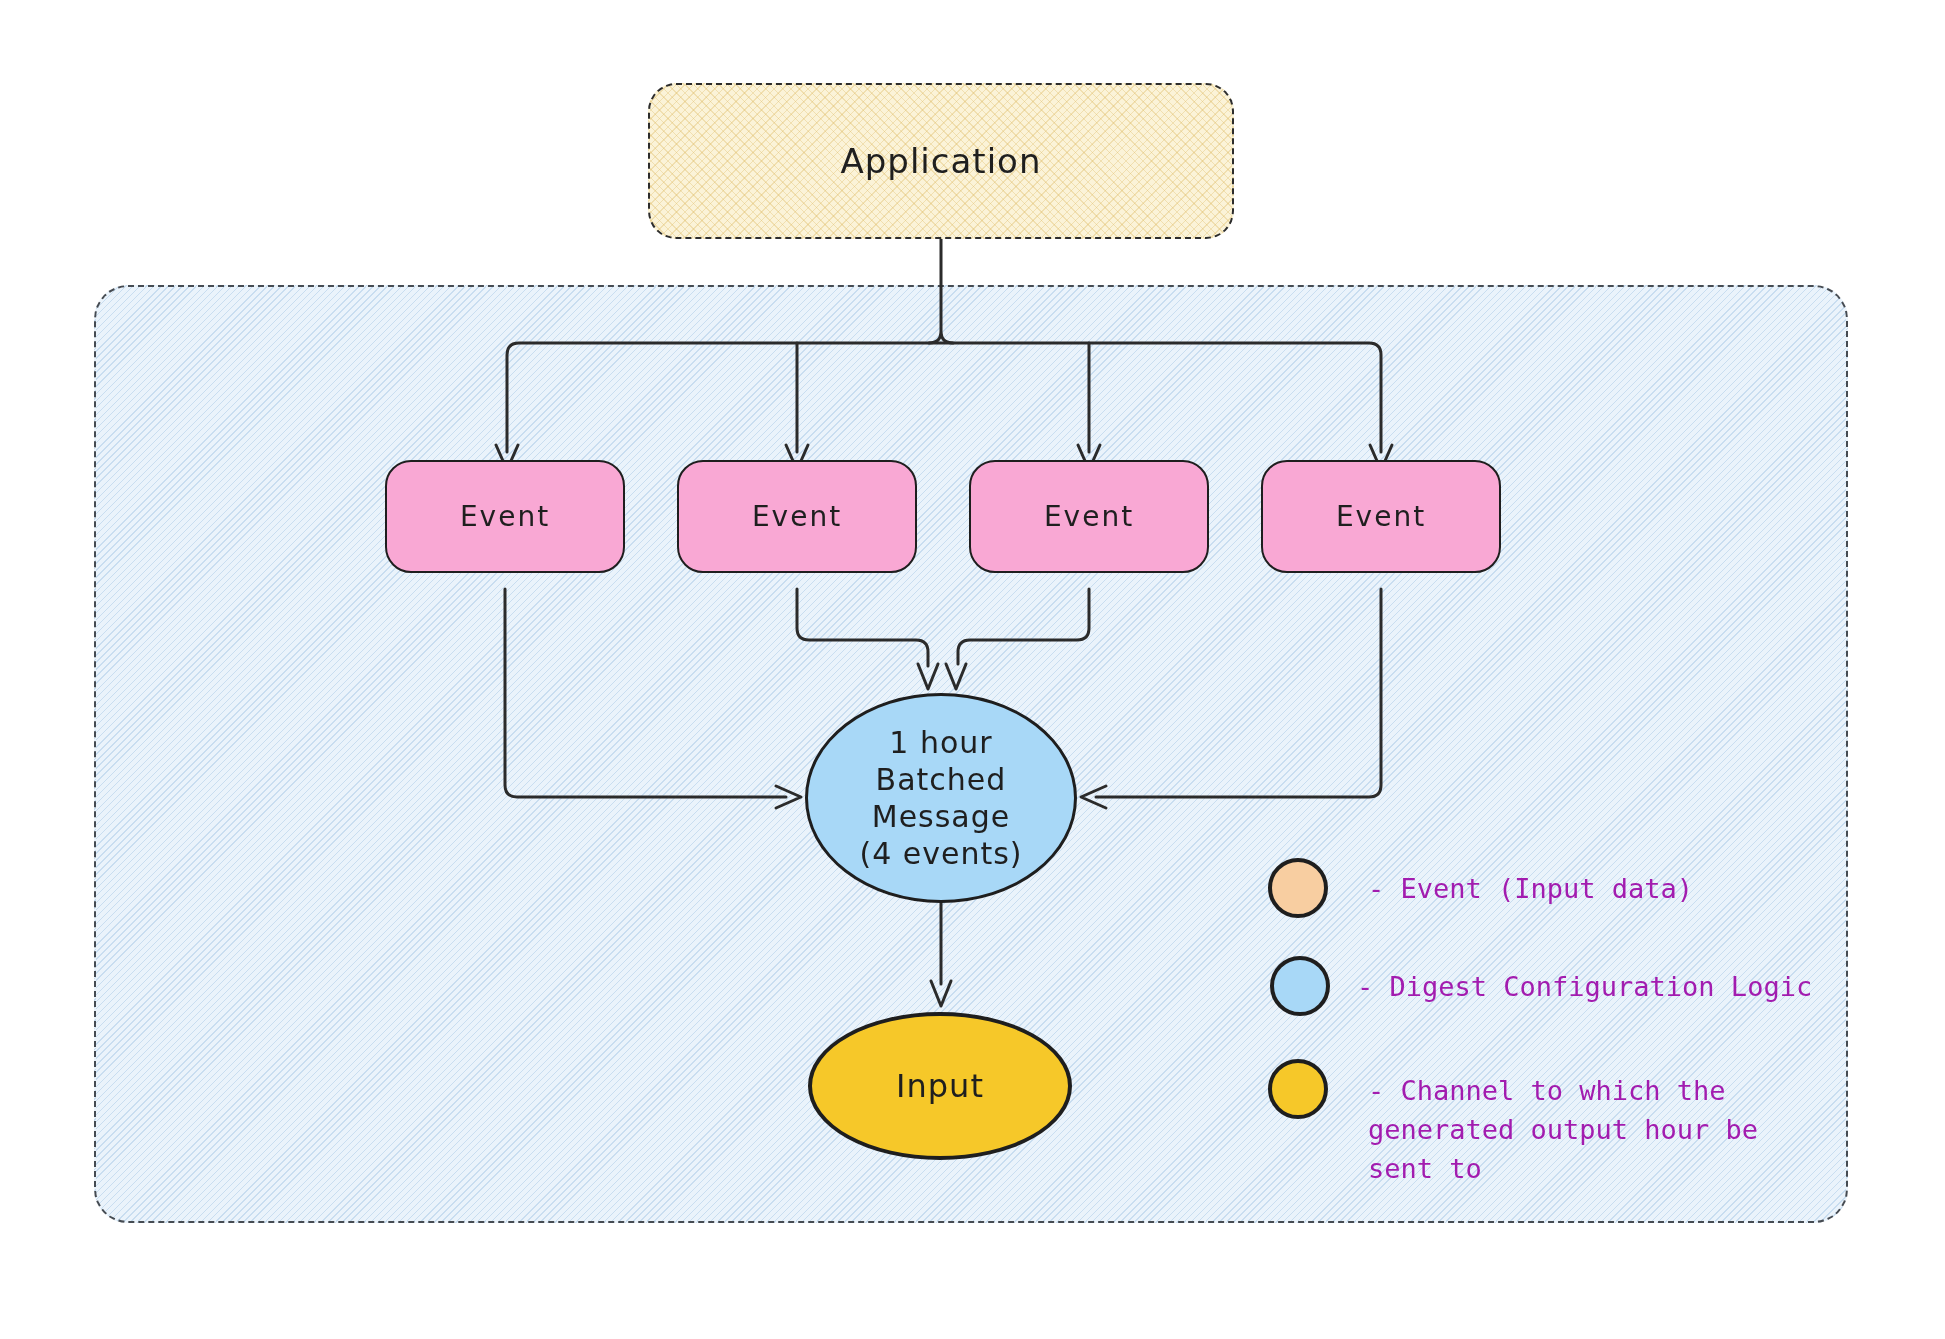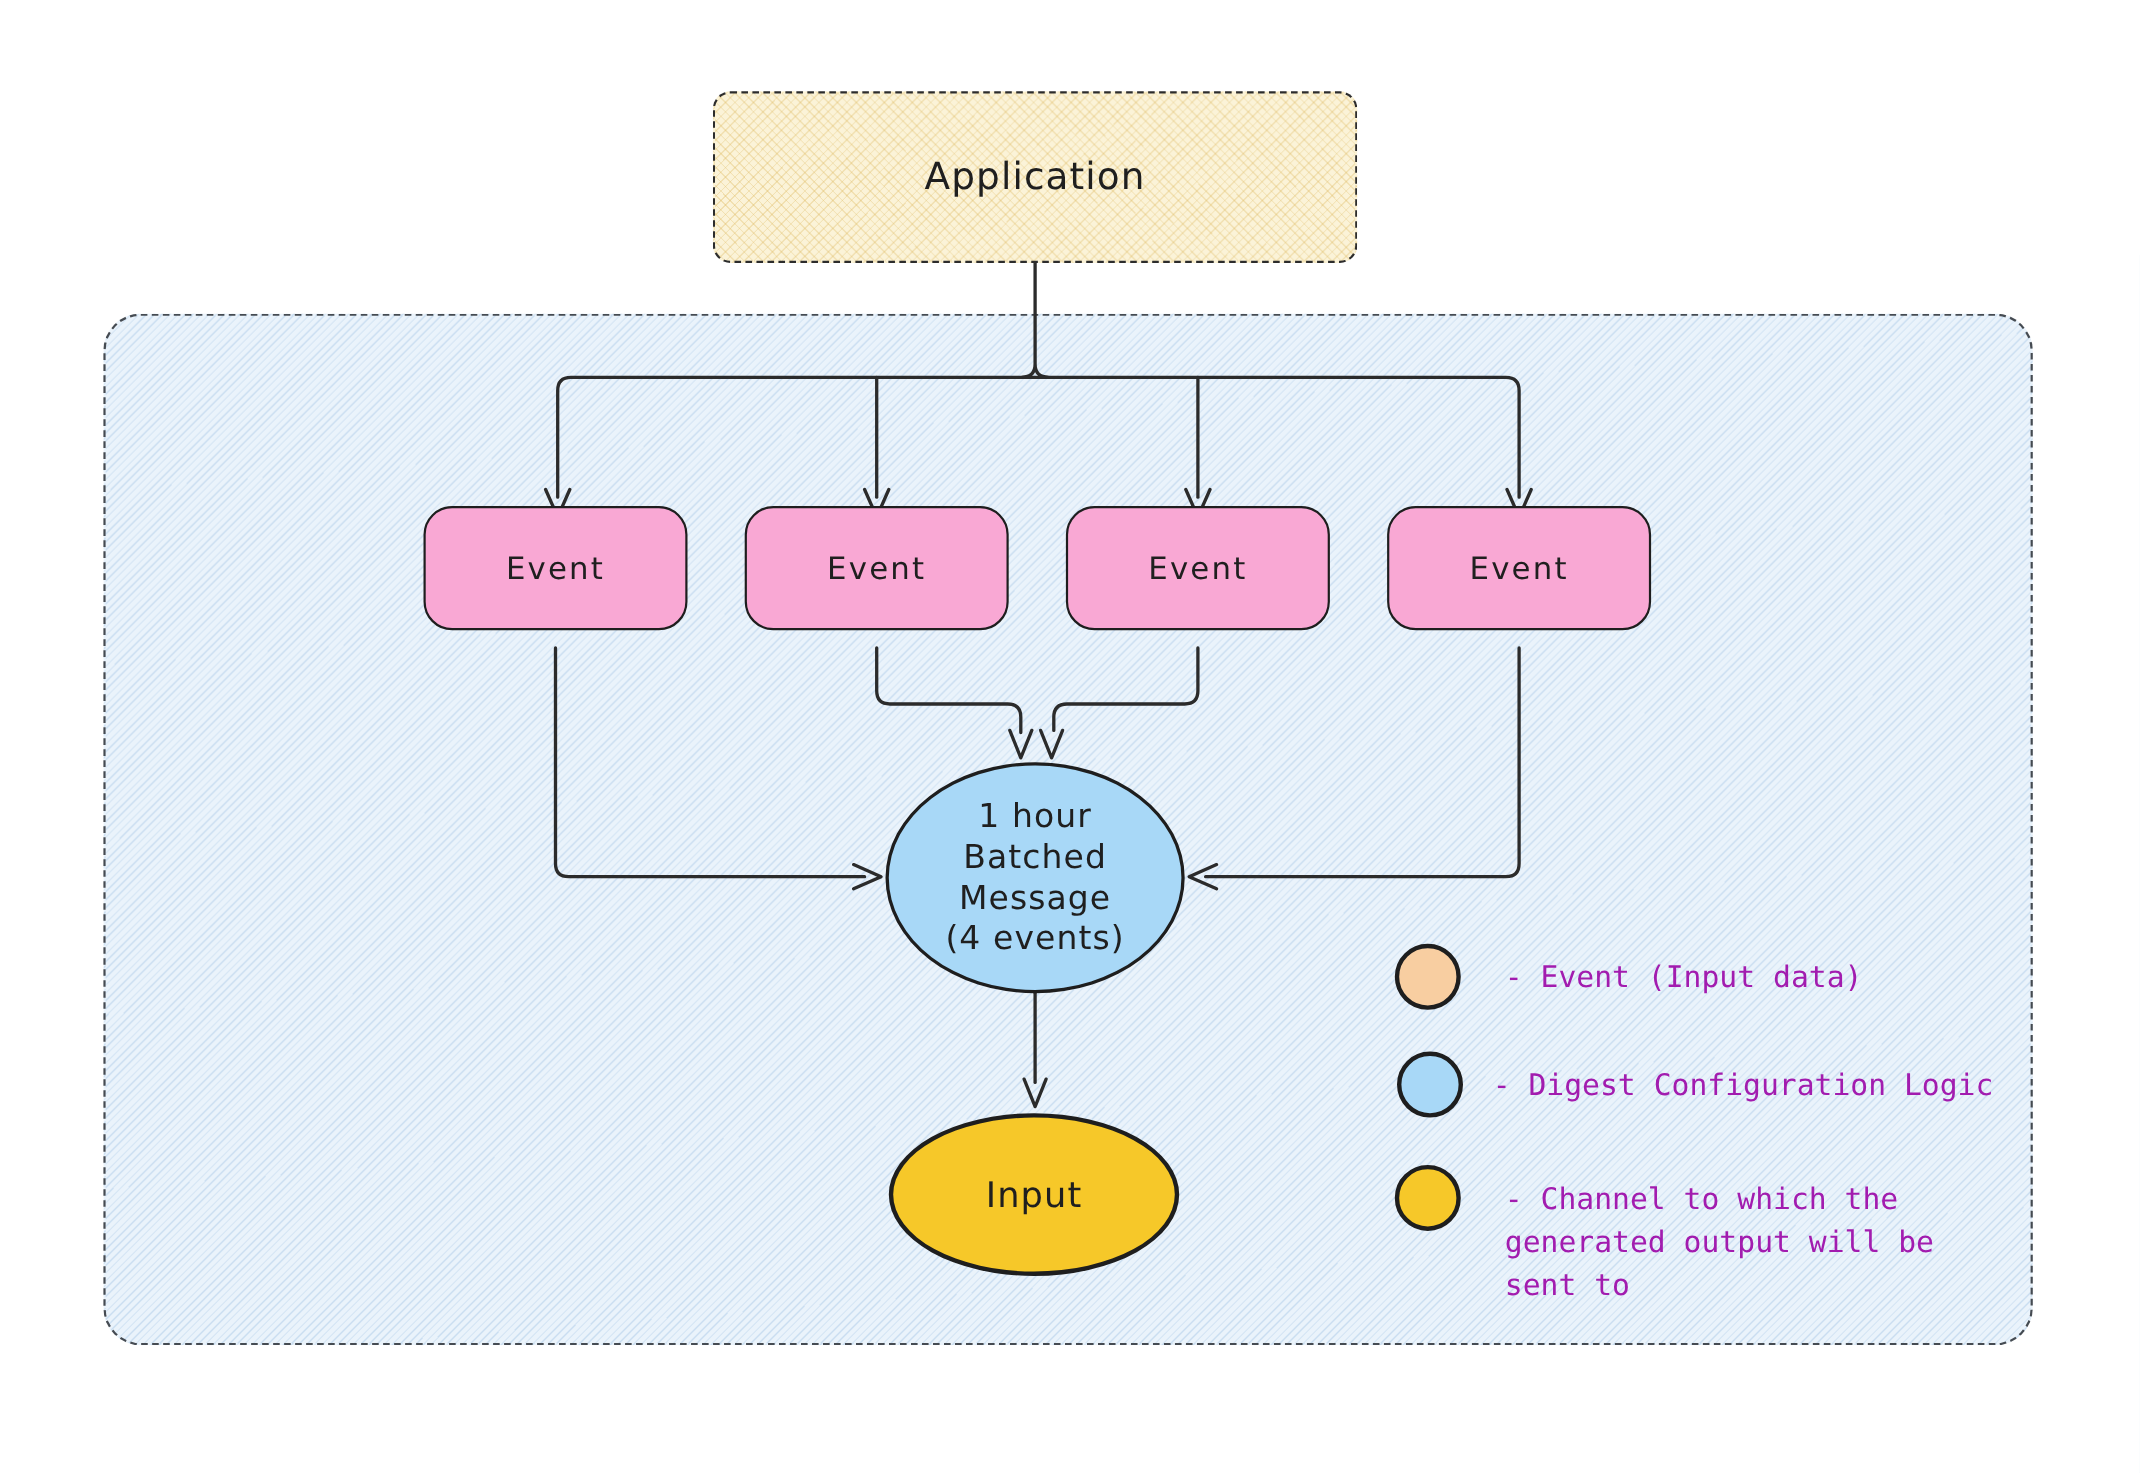--- a/index.html
+++ b/index.html
@@ -20,21 +20,21 @@
 
   
   svg.edges { position:absolute; left:0; top:0; z-index:2; }
   svg.edges path { fill:none; stroke:#2b2b2b; stroke-width:3; stroke-linecap:round; stroke-linejoin:round; }
 
   .node { position:absolute; box-sizing:border-box; display:flex; align-items:center; justify-content:center;
           text-align:center; z-index:3; }
 
   .app-node {
     left:648px; top:83px; width:586px; height:156px;
-    border:2.5px dashed #2c2c2c; border-radius:16px;
+    border:2.5px dashed #2c2c2c; border-radius:28px;
     background:
       repeating-linear-gradient(45deg,  rgba(222,186,98,0.35) 0 1px, rgba(0,0,0,0) 1px 6px),
       repeating-linear-gradient(135deg, rgba(222,186,98,0.35) 0 1px, rgba(0,0,0,0) 1px 6px),
       #fbf3d8;
     font-size:34px; letter-spacing:1px;
   }
 
   .event-node {
     top:460px; width:240px; height:113px;
     border:2.5px solid #1e1e1e; border-radius:26px;
@@ -145,17 +145,17 @@
     <span class="swatch swatch-event"></span>
     <span class="legend-label">- Event (Input data)</span>
   </div>
   <div class="legend-row legend-row-2">
     <span class="swatch swatch-digest"></span>
     <span class="legend-label">- Digest Configuration Logic</span>
   </div>
   <div class="legend-row legend-row-3">
     <span class="swatch swatch-channel"></span>
     <span class="legend-label">- Channel to which the
-generated output will be
+generated output hour be
 sent to</span>
   </div>
 
 </div>
 
 </body></html>

